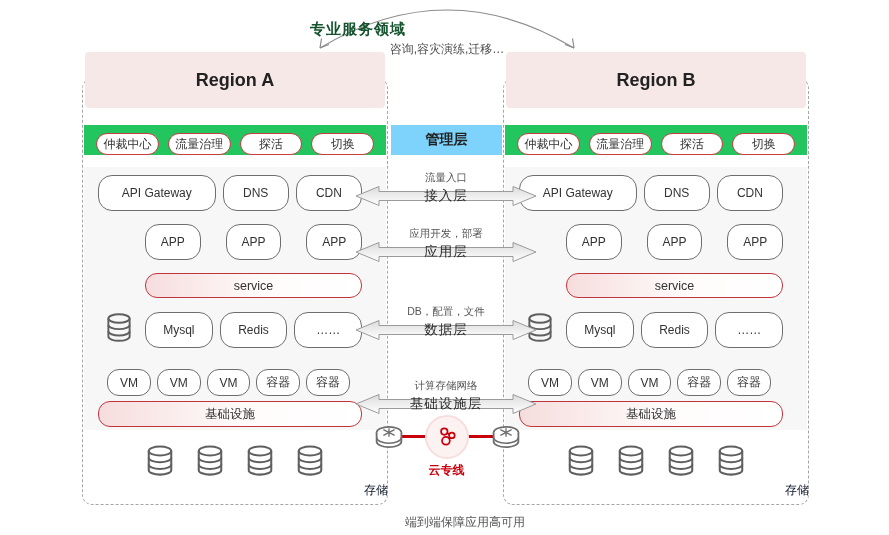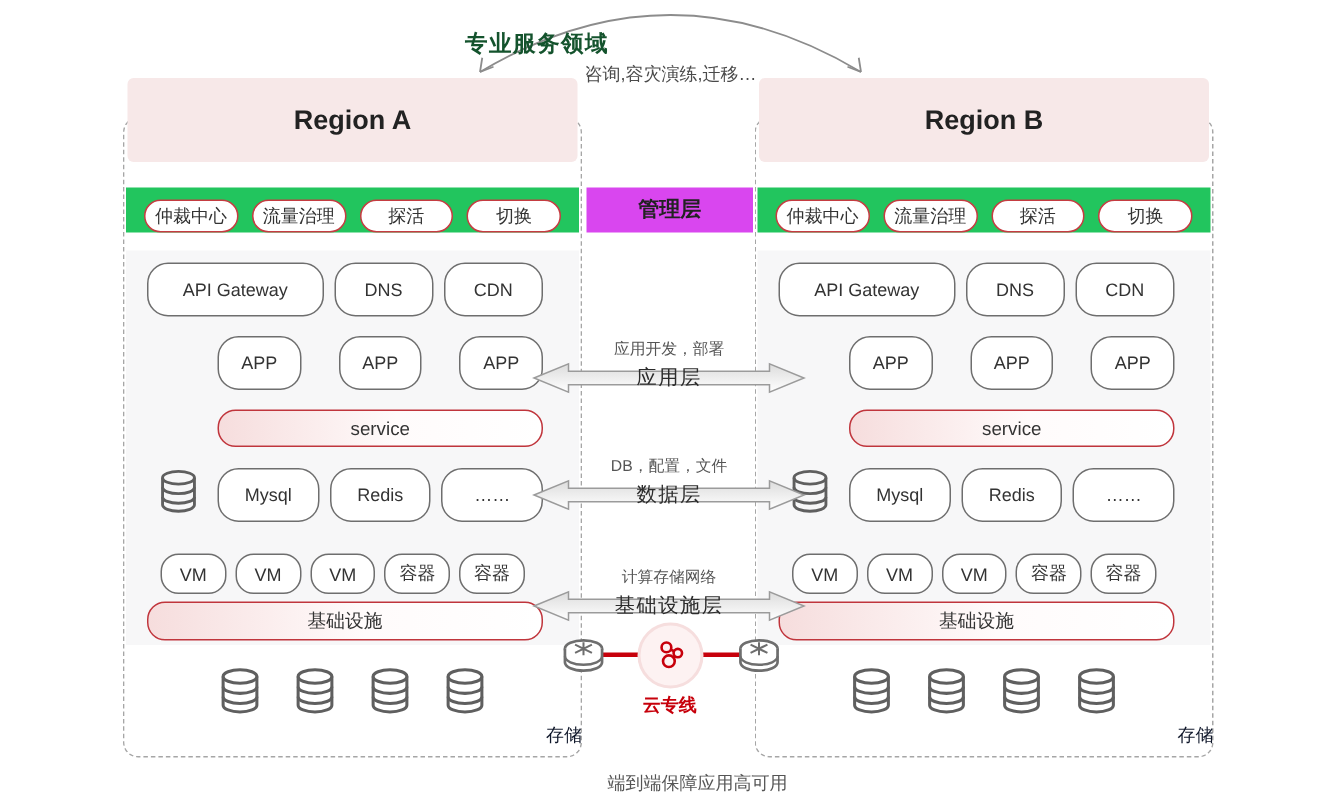--- a/index.html
+++ b/index.html
@@ -50,21 +50,21 @@
   .compute-row .pill.gray { flex:1; border-radius:12px; height:27px; }
   .infra-bar { top:234px; left:14px; width:264px; height:26px; }
 
   .storage-row { position:absolute; top:388px; left:0; width:100%; display:flex;
                  justify-content:center; gap:14px; }
   .storage-label { position:absolute; top:430px; left:0; width:100%; text-align:right;
                    font-size:12px; color:#0f172a; }
 
   
   .mgmt-band { position:absolute; left:391px; top:125px; width:111px; height:30px;
-               background:#d946ef; display:flex; align-items:center; justify-content:center;
+               background:#7dd3fc; display:flex; align-items:center; justify-content:center;
                font-size:14px; font-weight:bold; color:#222; }
   .layer { position:absolute; left:354px; width:184px; text-align:center; }
   .layer-note { font-size:10.5px; color:#555; height:14px; line-height:14px; }
   .layer-arrow { position:relative; width:184px; height:24px; }
   .layer-arrow svg { position:absolute; left:0; top:0; }
   .layer-label { position:absolute; left:0; top:3px; width:100%; text-align:center;
                  font-size:13.5px; color:#2b2b2b; letter-spacing:1px; }
 
   
   .cloud-line { position:absolute; left:392px; top:435px; width:110px; height:3px;
@@ -231,20 +231,29 @@
           <use href="#dbIcon"></use>
         </svg>
     </div>
     <div class="storage-label">存储</div>
   </div>
 
   <div class="mgmt-band">
     <span>管理层</span>
   </div>
 
+  <div class="layer" style="top:170px">
+    <div class="layer-note">流量入口</div>
+    <div class="layer-arrow">
+      <svg viewBox="0 0 184 24" width="184" height="24">
+          <use href="#layerArrowPath" fill="url(#arrowGrad)" stroke="#9b9b9b" stroke-width="1"></use>
+        </svg>
+      <span class="layer-label">接入层</span>
+    </div>
+  </div>
 
   <div class="layer" style="top:226px">
     <div class="layer-note">应用开发，部署</div>
     <div class="layer-arrow">
       <svg viewBox="0 0 184 24" width="184" height="24">
           <use href="#layerArrowPath" fill="url(#arrowGrad)" stroke="#9b9b9b" stroke-width="1"></use>
         </svg>
       <span class="layer-label">应用层</span>
     </div>
   </div>

